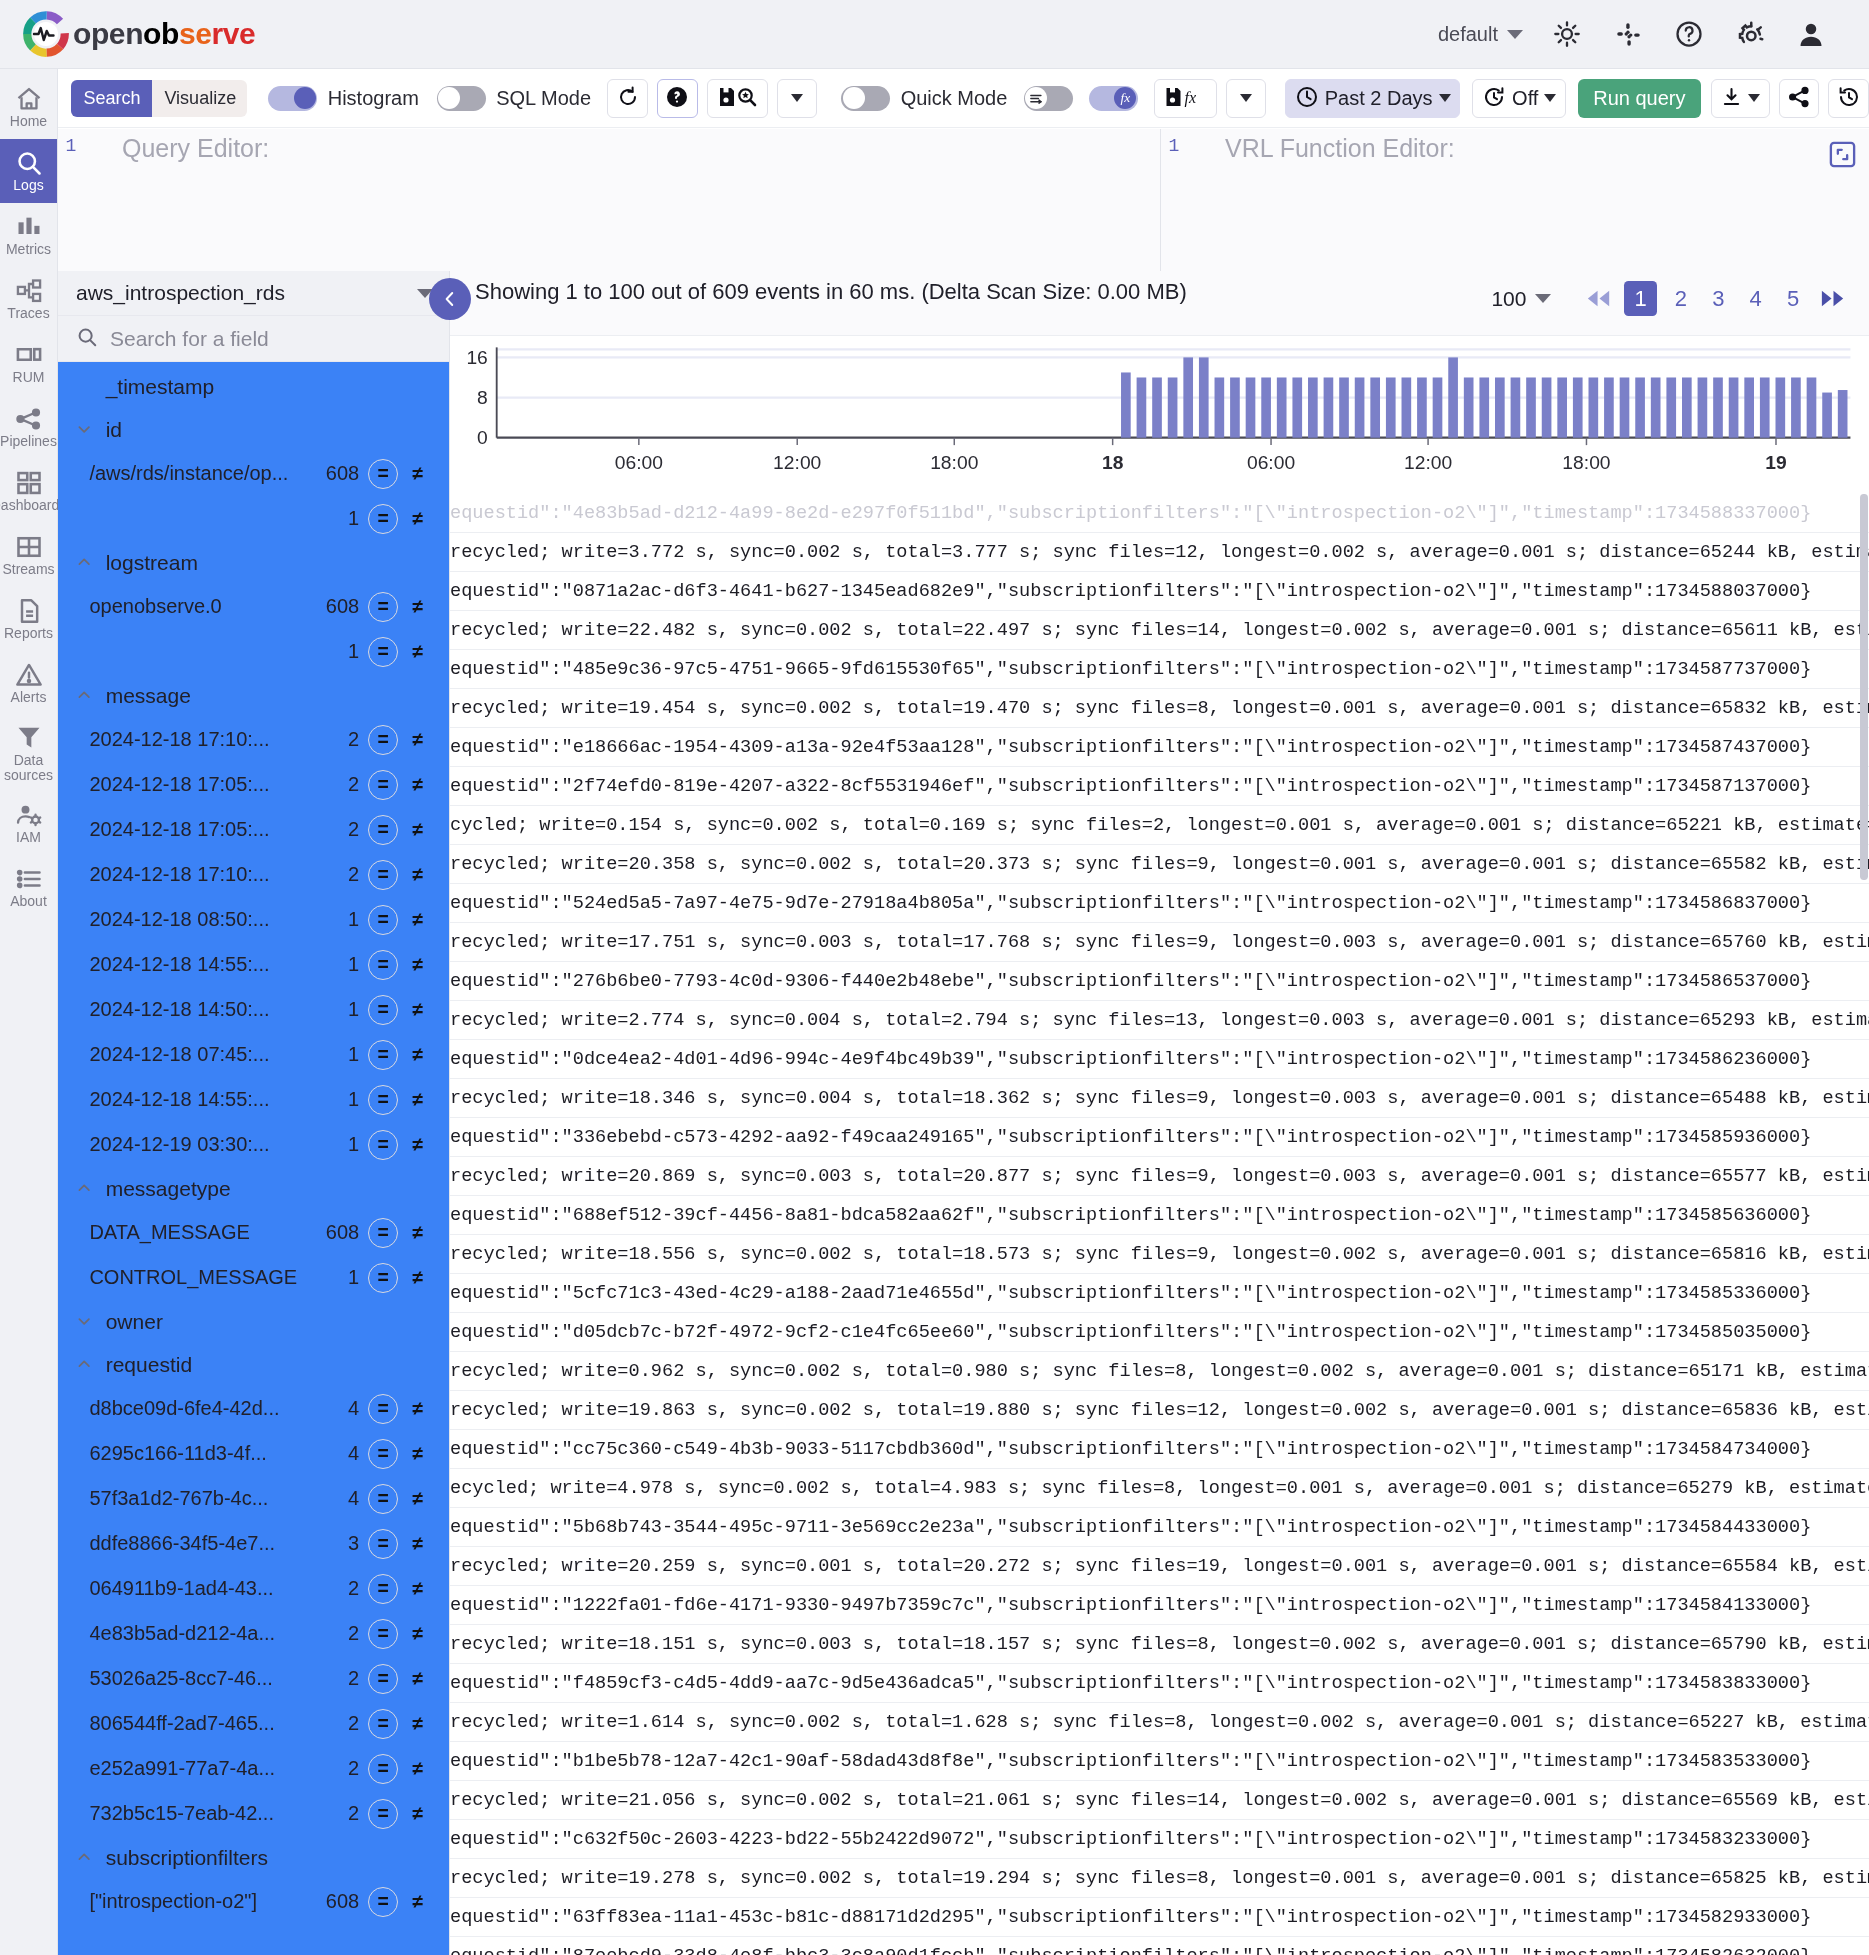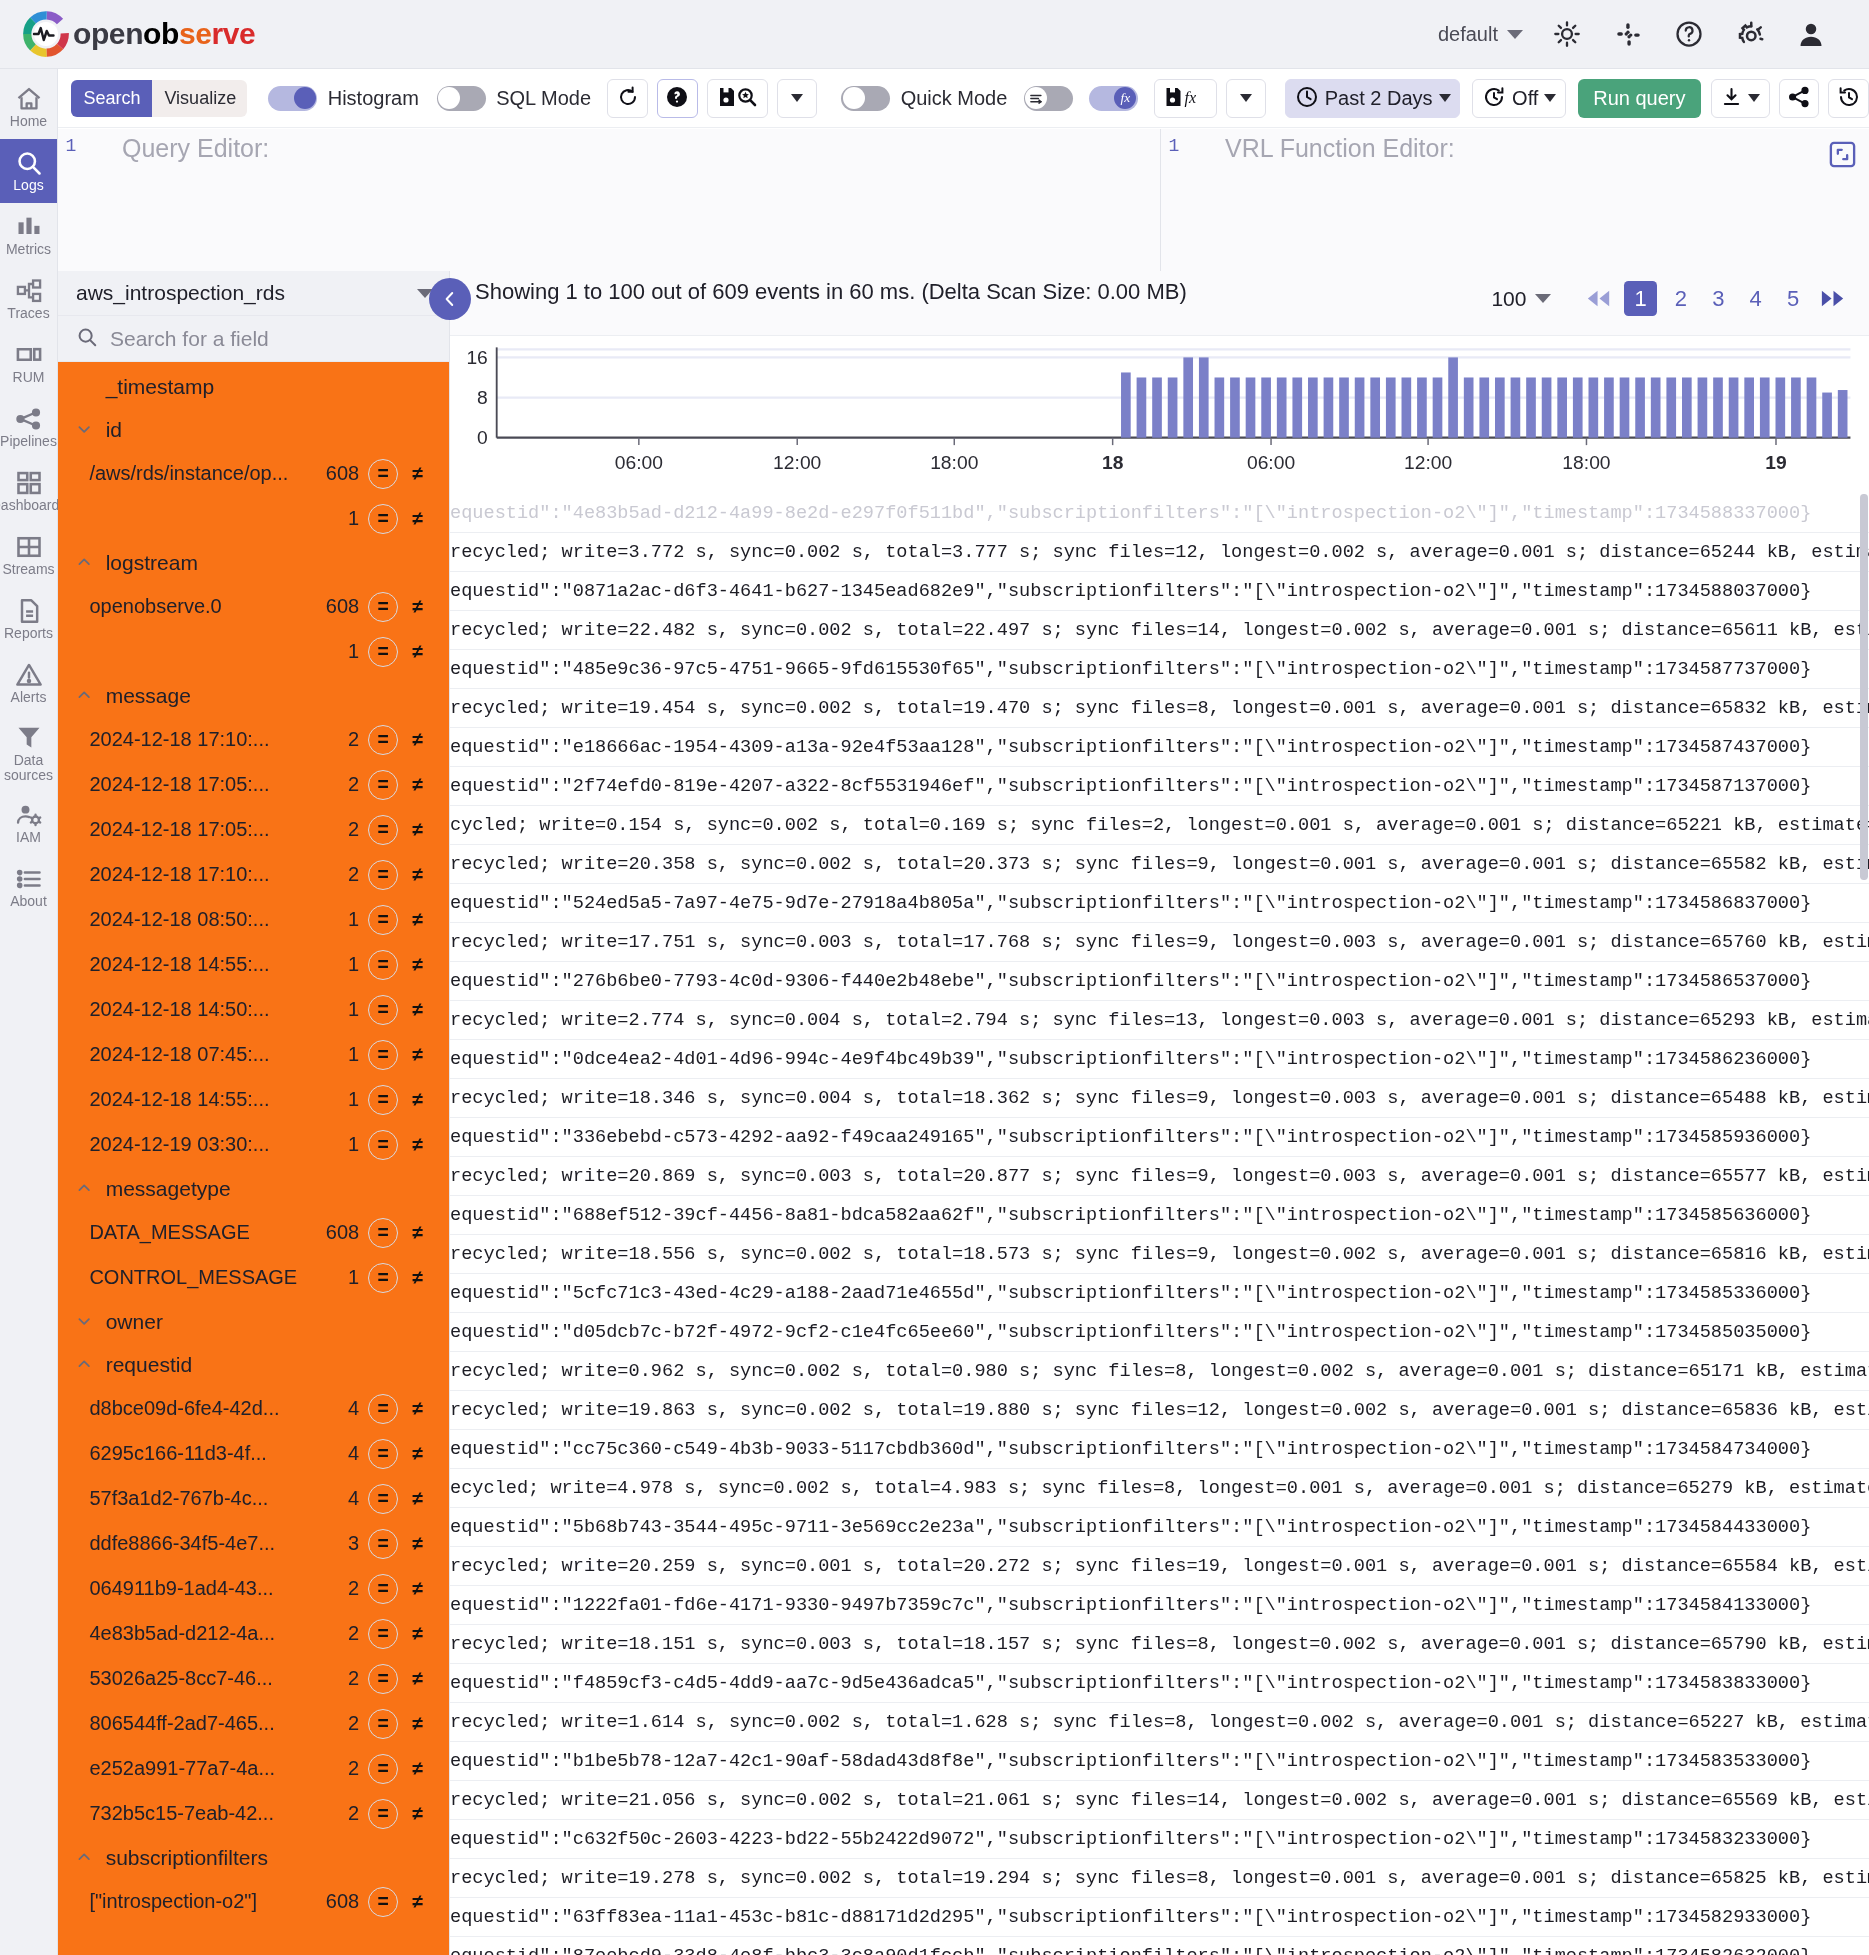--- a/index.html
+++ b/index.html
@@ -89,21 +89,21 @@
   .editor-pane { position: relative; height: 143px; background: #fafafc; }
   .editor-pane.left { width: 1103px; border-right: 0.7px solid #e2e4ea; }
   .editor-pane.right { width: 707px; }
   .gutter-num { position: absolute; left: 7.4px; top: 7.4px; font-size: 18px; color: #5a5fb8; font-family: "Liberation Mono", monospace; }
   .editor-ph { position: absolute; left: 24px; top: 4.5px; font-size: 25px; color: #a6a6b2; margin-left: 40px; }
   .expand-ico { position: absolute; right: 10.4px; top: 10.4px; cursor: pointer; }
 
   
   .fieldpanel {
     position: absolute; top: 271px; left: 58px; width: 392px; height: 1684px;
-    background: #f97316; border-right: 0.7px solid #e2e4ea; overflow: hidden;
+    background: #3b82f6; border-right: 0.7px solid #e2e4ea; overflow: hidden;
   }
   .stream-sel {
     height: 45px; background: #f0f1f5; display: flex; align-items: center;
     justify-content: space-between; padding: 0 16.3px 0 18px; cursor: pointer;
     border-bottom: 0.7px solid #e7e8ee;
   }
   .stream-sel .sname { font-size: 21px; color: #20202a; }
   .field-search {
     height: 46px; background: #f0f1f5; display: flex; align-items: center; gap: 12px; padding: 0 18px;
     border-bottom: 0.7px solid #e7e8ee;

